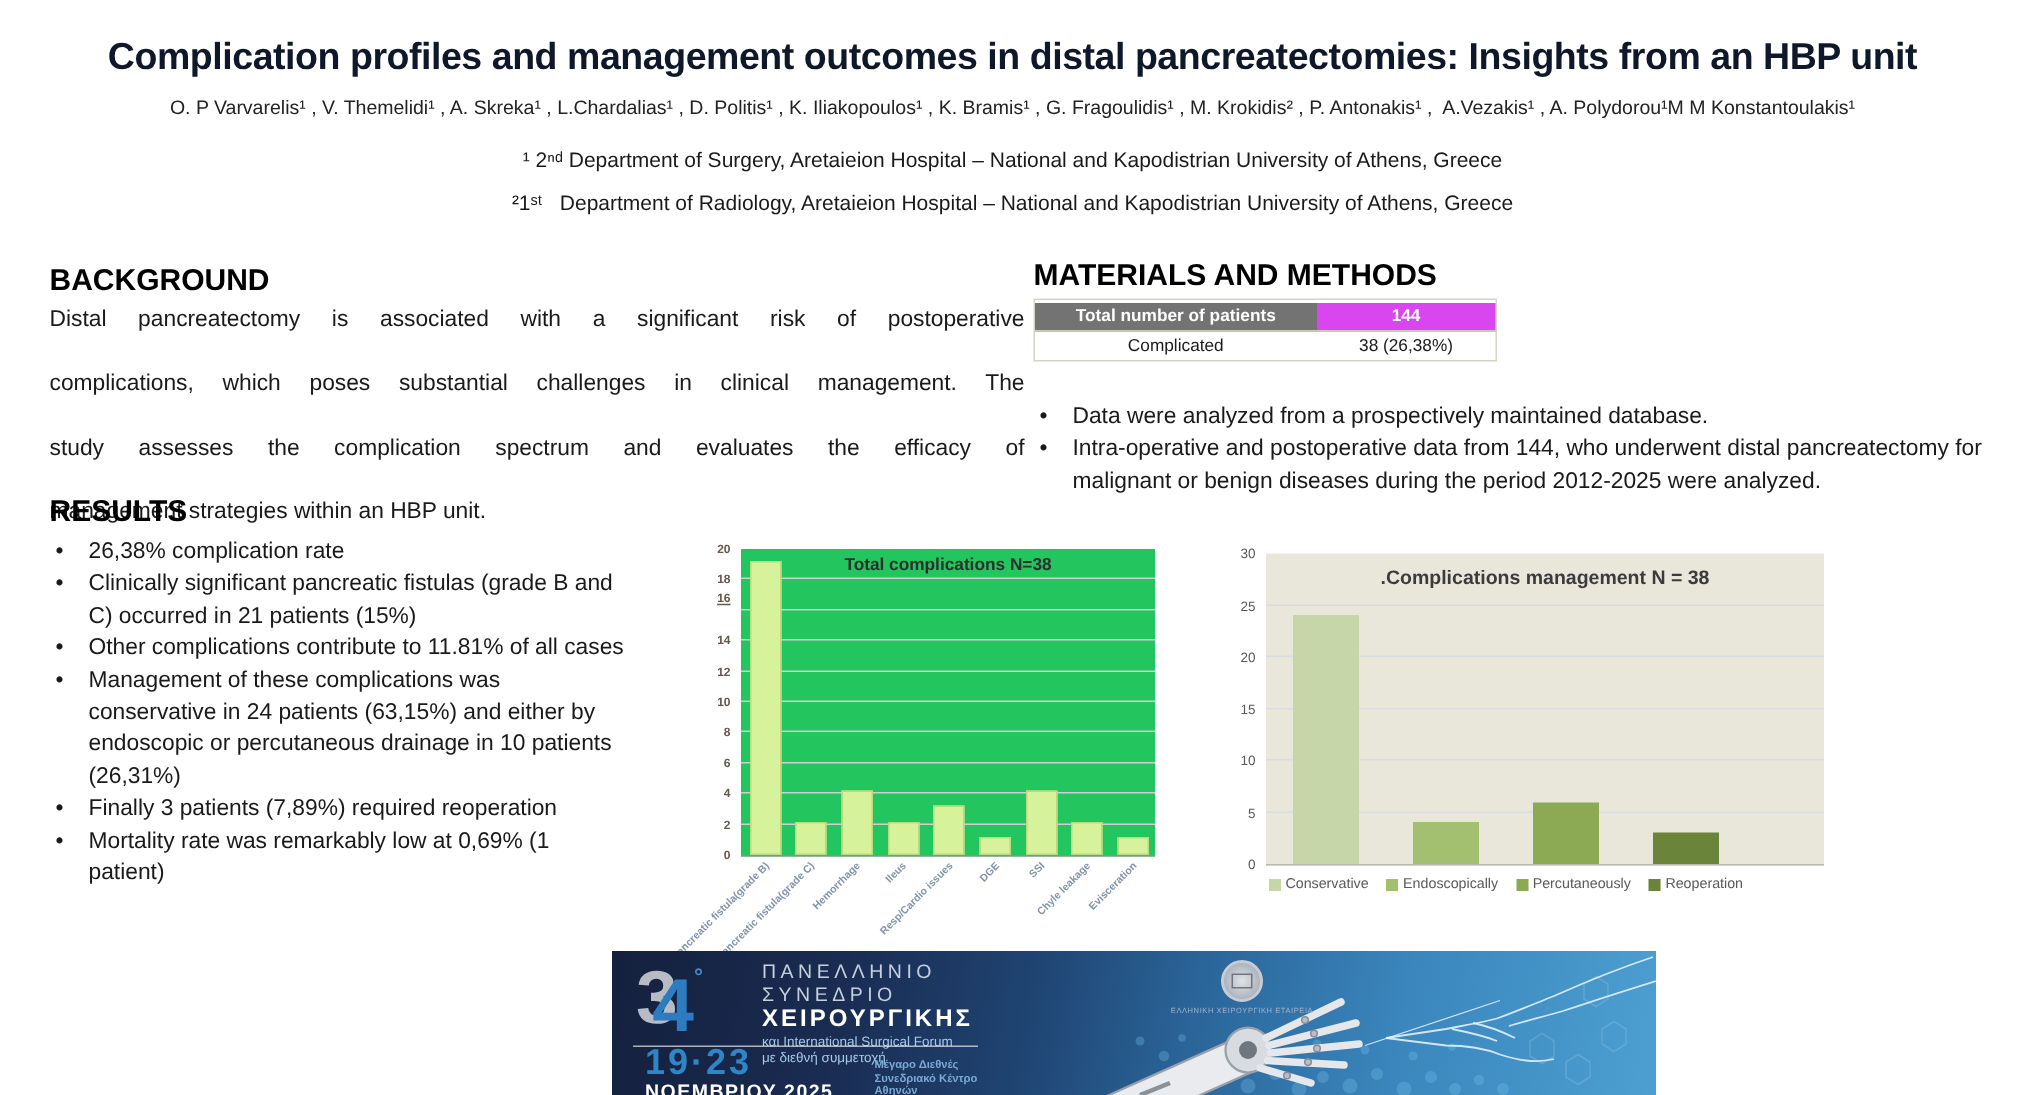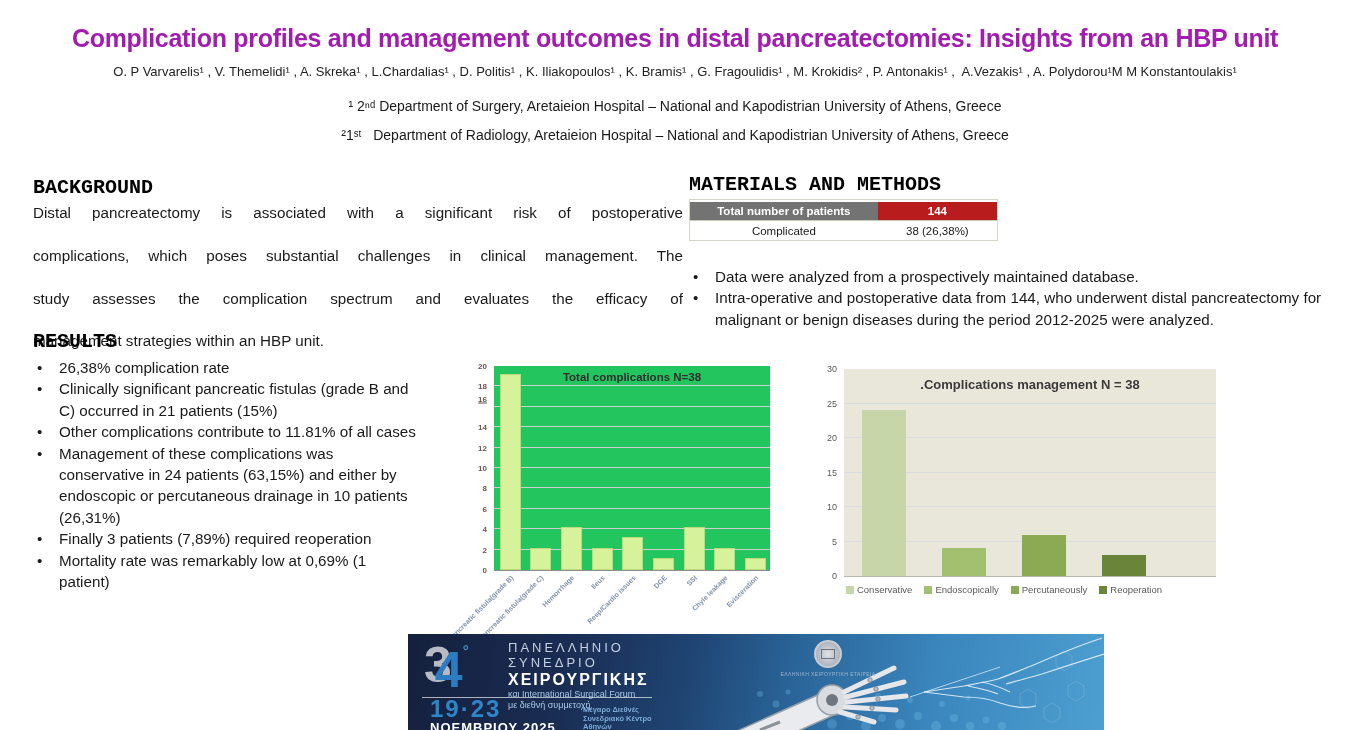--- a/index.html
+++ b/index.html
@@ -1,27 +1,27 @@
 <!DOCTYPE html>
 <html><head>
 <meta charset="utf-8">
 <style>
   html,body{margin:0;padding:0;width:1350px;height:730px;overflow:hidden;background:#ffffff;
     font-family:"Liberation Sans","DejaVu Sans",sans-serif;color:#1a1a1a;}
 
   
   #page-title{position:absolute;top:24px;left:0;width:1350px;text-align:center;
-    font-size:25px;font-weight:bold;letter-spacing:-0.3px;color:#a21caf;}
+    font-size:25px;font-weight:bold;letter-spacing:-0.3px;color:#0f172a;}
   #authors{position:absolute;top:64px;left:0;width:1350px;text-align:center;
     font-size:13px;color:#222;white-space:pre-wrap;}
   #affil1{position:absolute;top:98px;left:0;width:1350px;text-align:center;font-size:14px;white-space:pre-wrap;}
   #affil2{position:absolute;top:127px;left:0;width:1350px;text-align:center;font-size:14px;white-space:pre-wrap;}
 
   
-  .sec-head{font-size:20px;font-weight:bold;color:#000;margin:0 0 3px 0;font-family:Liberation Mono, monospace;}
+  .sec-head{font-size:20px;font-weight:bold;color:#000;margin:0 0 3px 0;}
   #background{position:absolute;left:33px;top:176px;width:650px;}
   #background .body{font-size:15.2px;line-height:21.4px;}
   #background .jline{text-align:justify;}
   #background .jline::after{content:"";display:inline-block;width:100%;}
 
   #methods{position:absolute;left:689px;top:173px;width:680px;}
   #methods table{border-collapse:collapse;width:307px;margin-top:2px;font-size:11.5px;}
   #methods th{background:var(--tbl-green,#9bbb59);color:#fff;font-weight:bold;padding:3px 4px;text-align:center;}
   #methods td{padding:3.5px 4px;text-align:center;border-top:1px solid #c7cdb4;}
   #methods tr.banded td{background:#f0f0ea;}
@@ -103,21 +103,21 @@
   </div>
 </div>
 
 <div id="methods">
   <div class="sec-head">MATERIALS AND METHODS</div>
   <div class="tbl-wrap">
     <table>
       <tbody>
           <tr>
         <th style="width: 190px; background: #737373;">Total number of patients</th>
-        <th style="width: 117px; background: #b91c1c;">144</th>
+        <th style="width: 117px; background: #d946ef;">144</th>
       </tr>
       <tr>
         <td>Complicated</td>
         <td>38 (26,38%)</td>
       </tr>
     </tbody>
       </table>
   </div>
   <div id="methods-list">
       <div class="bullet-row">

